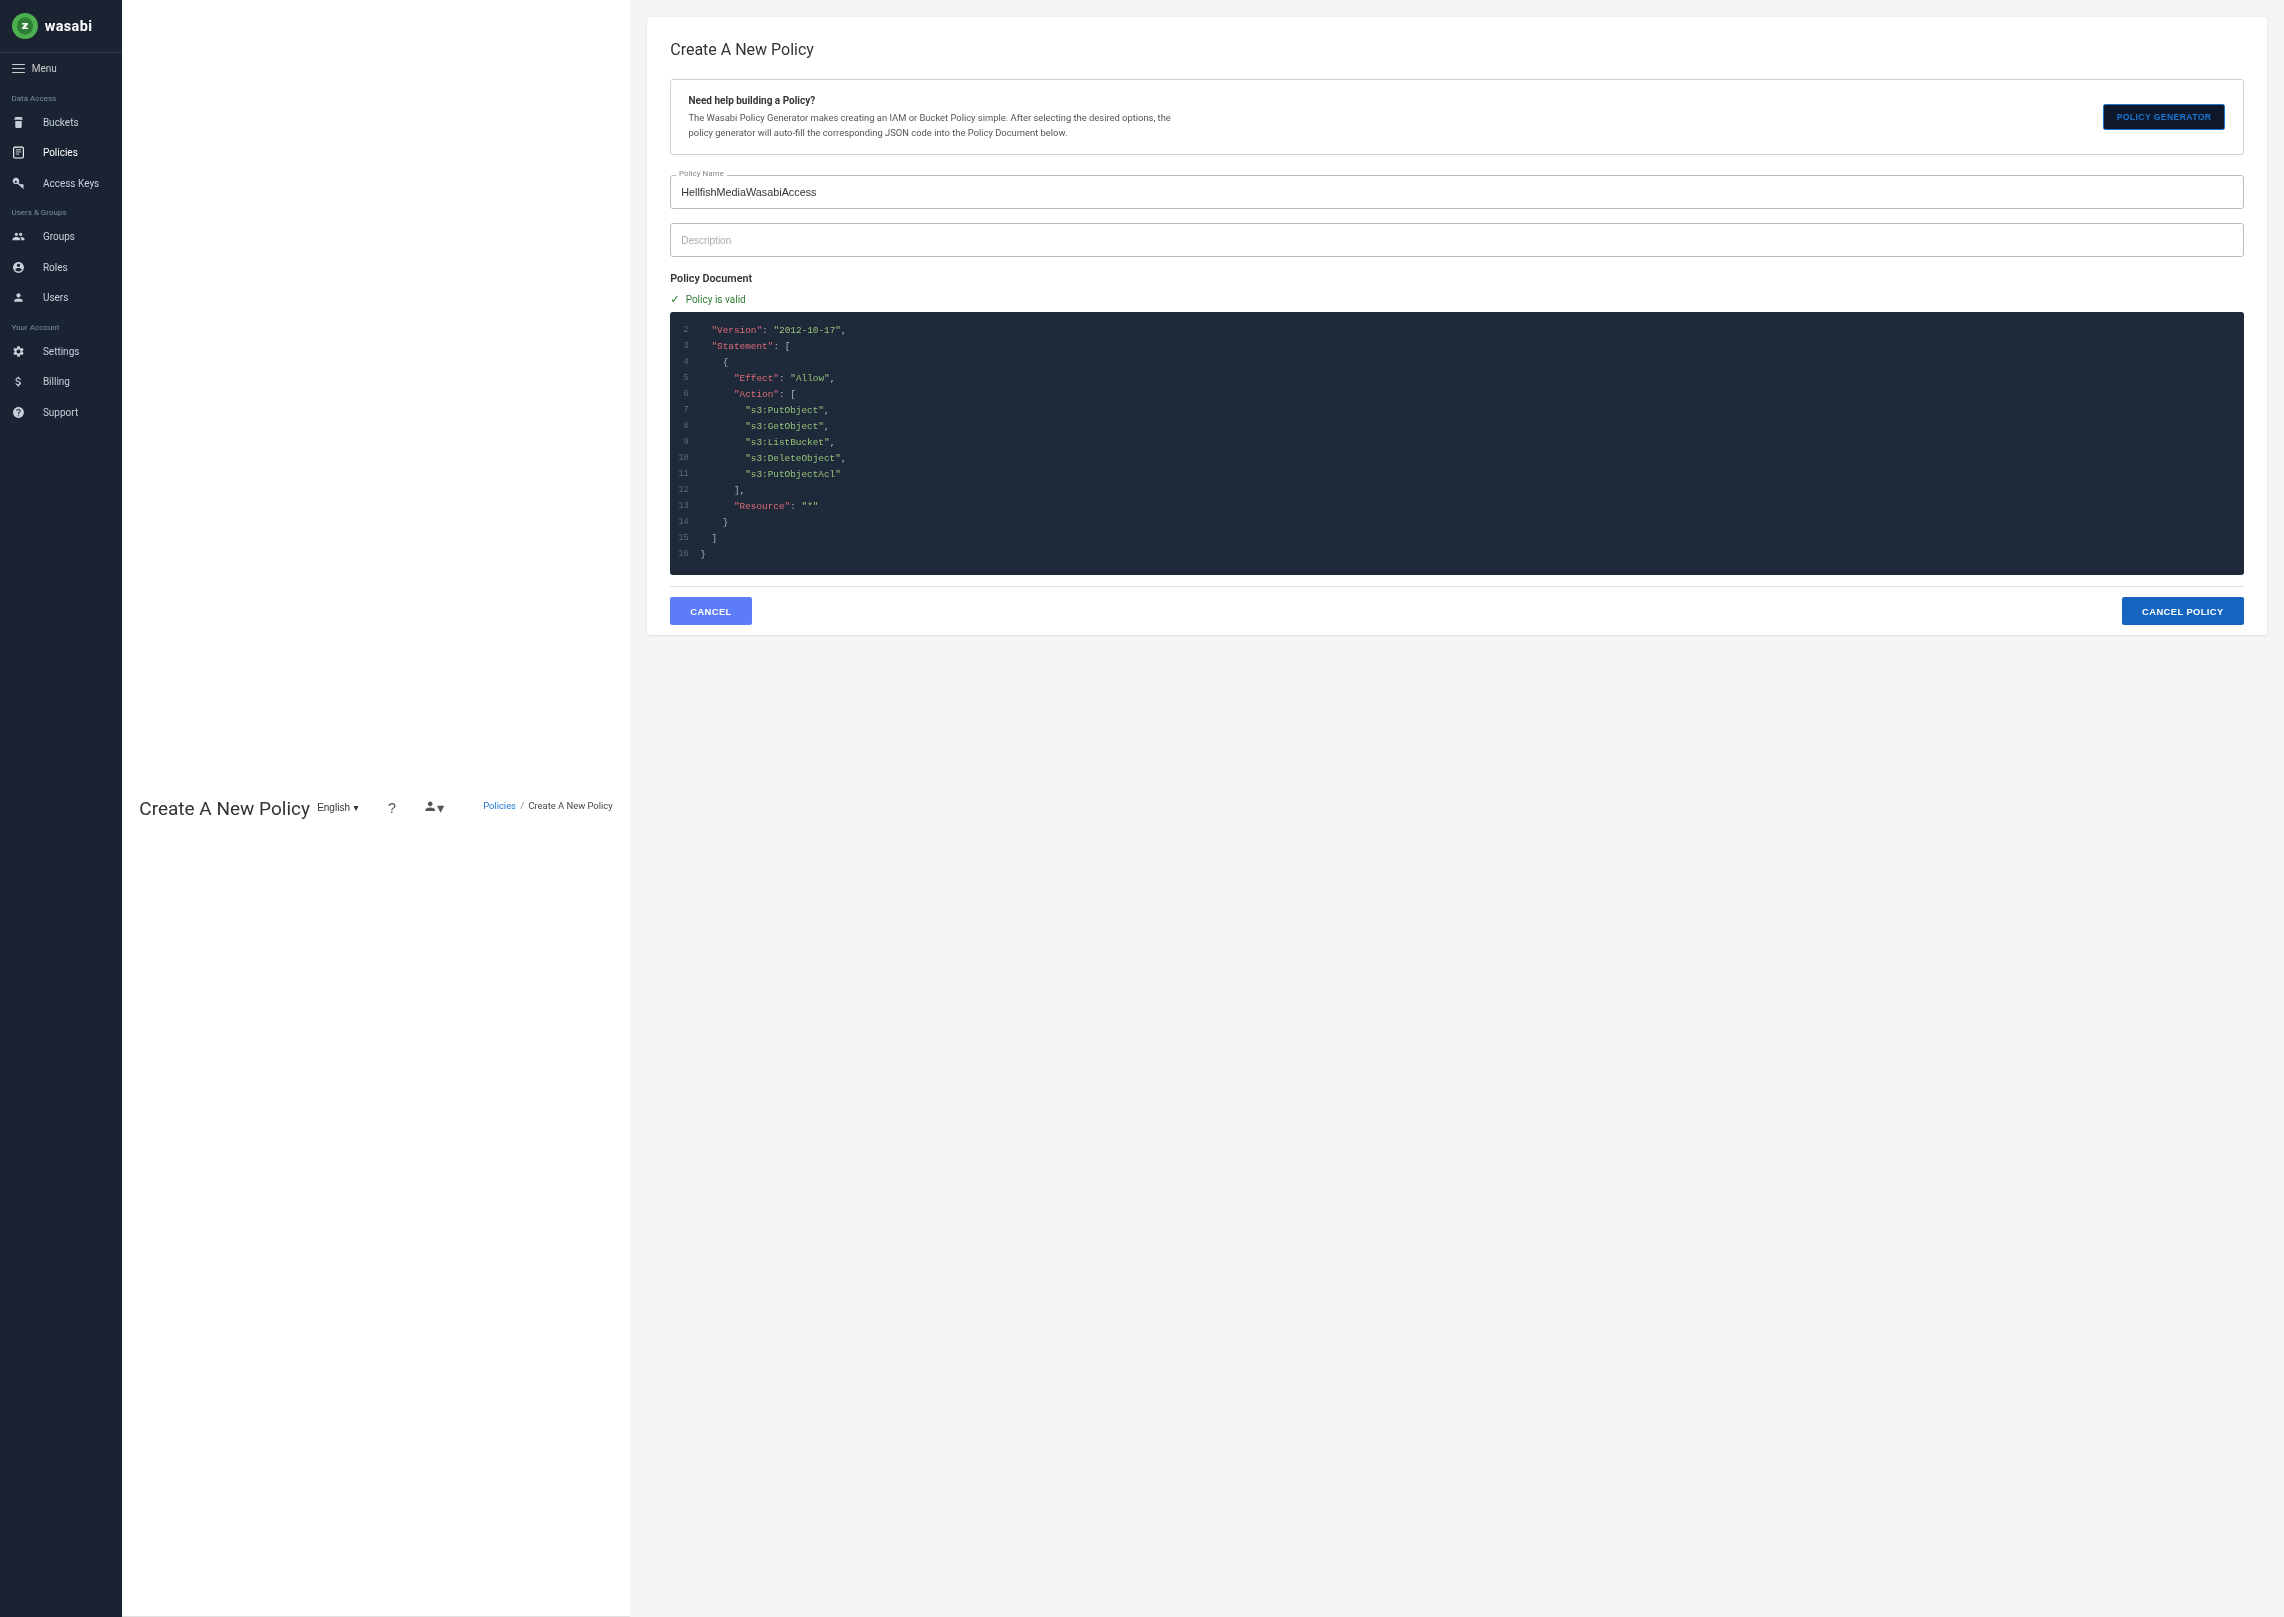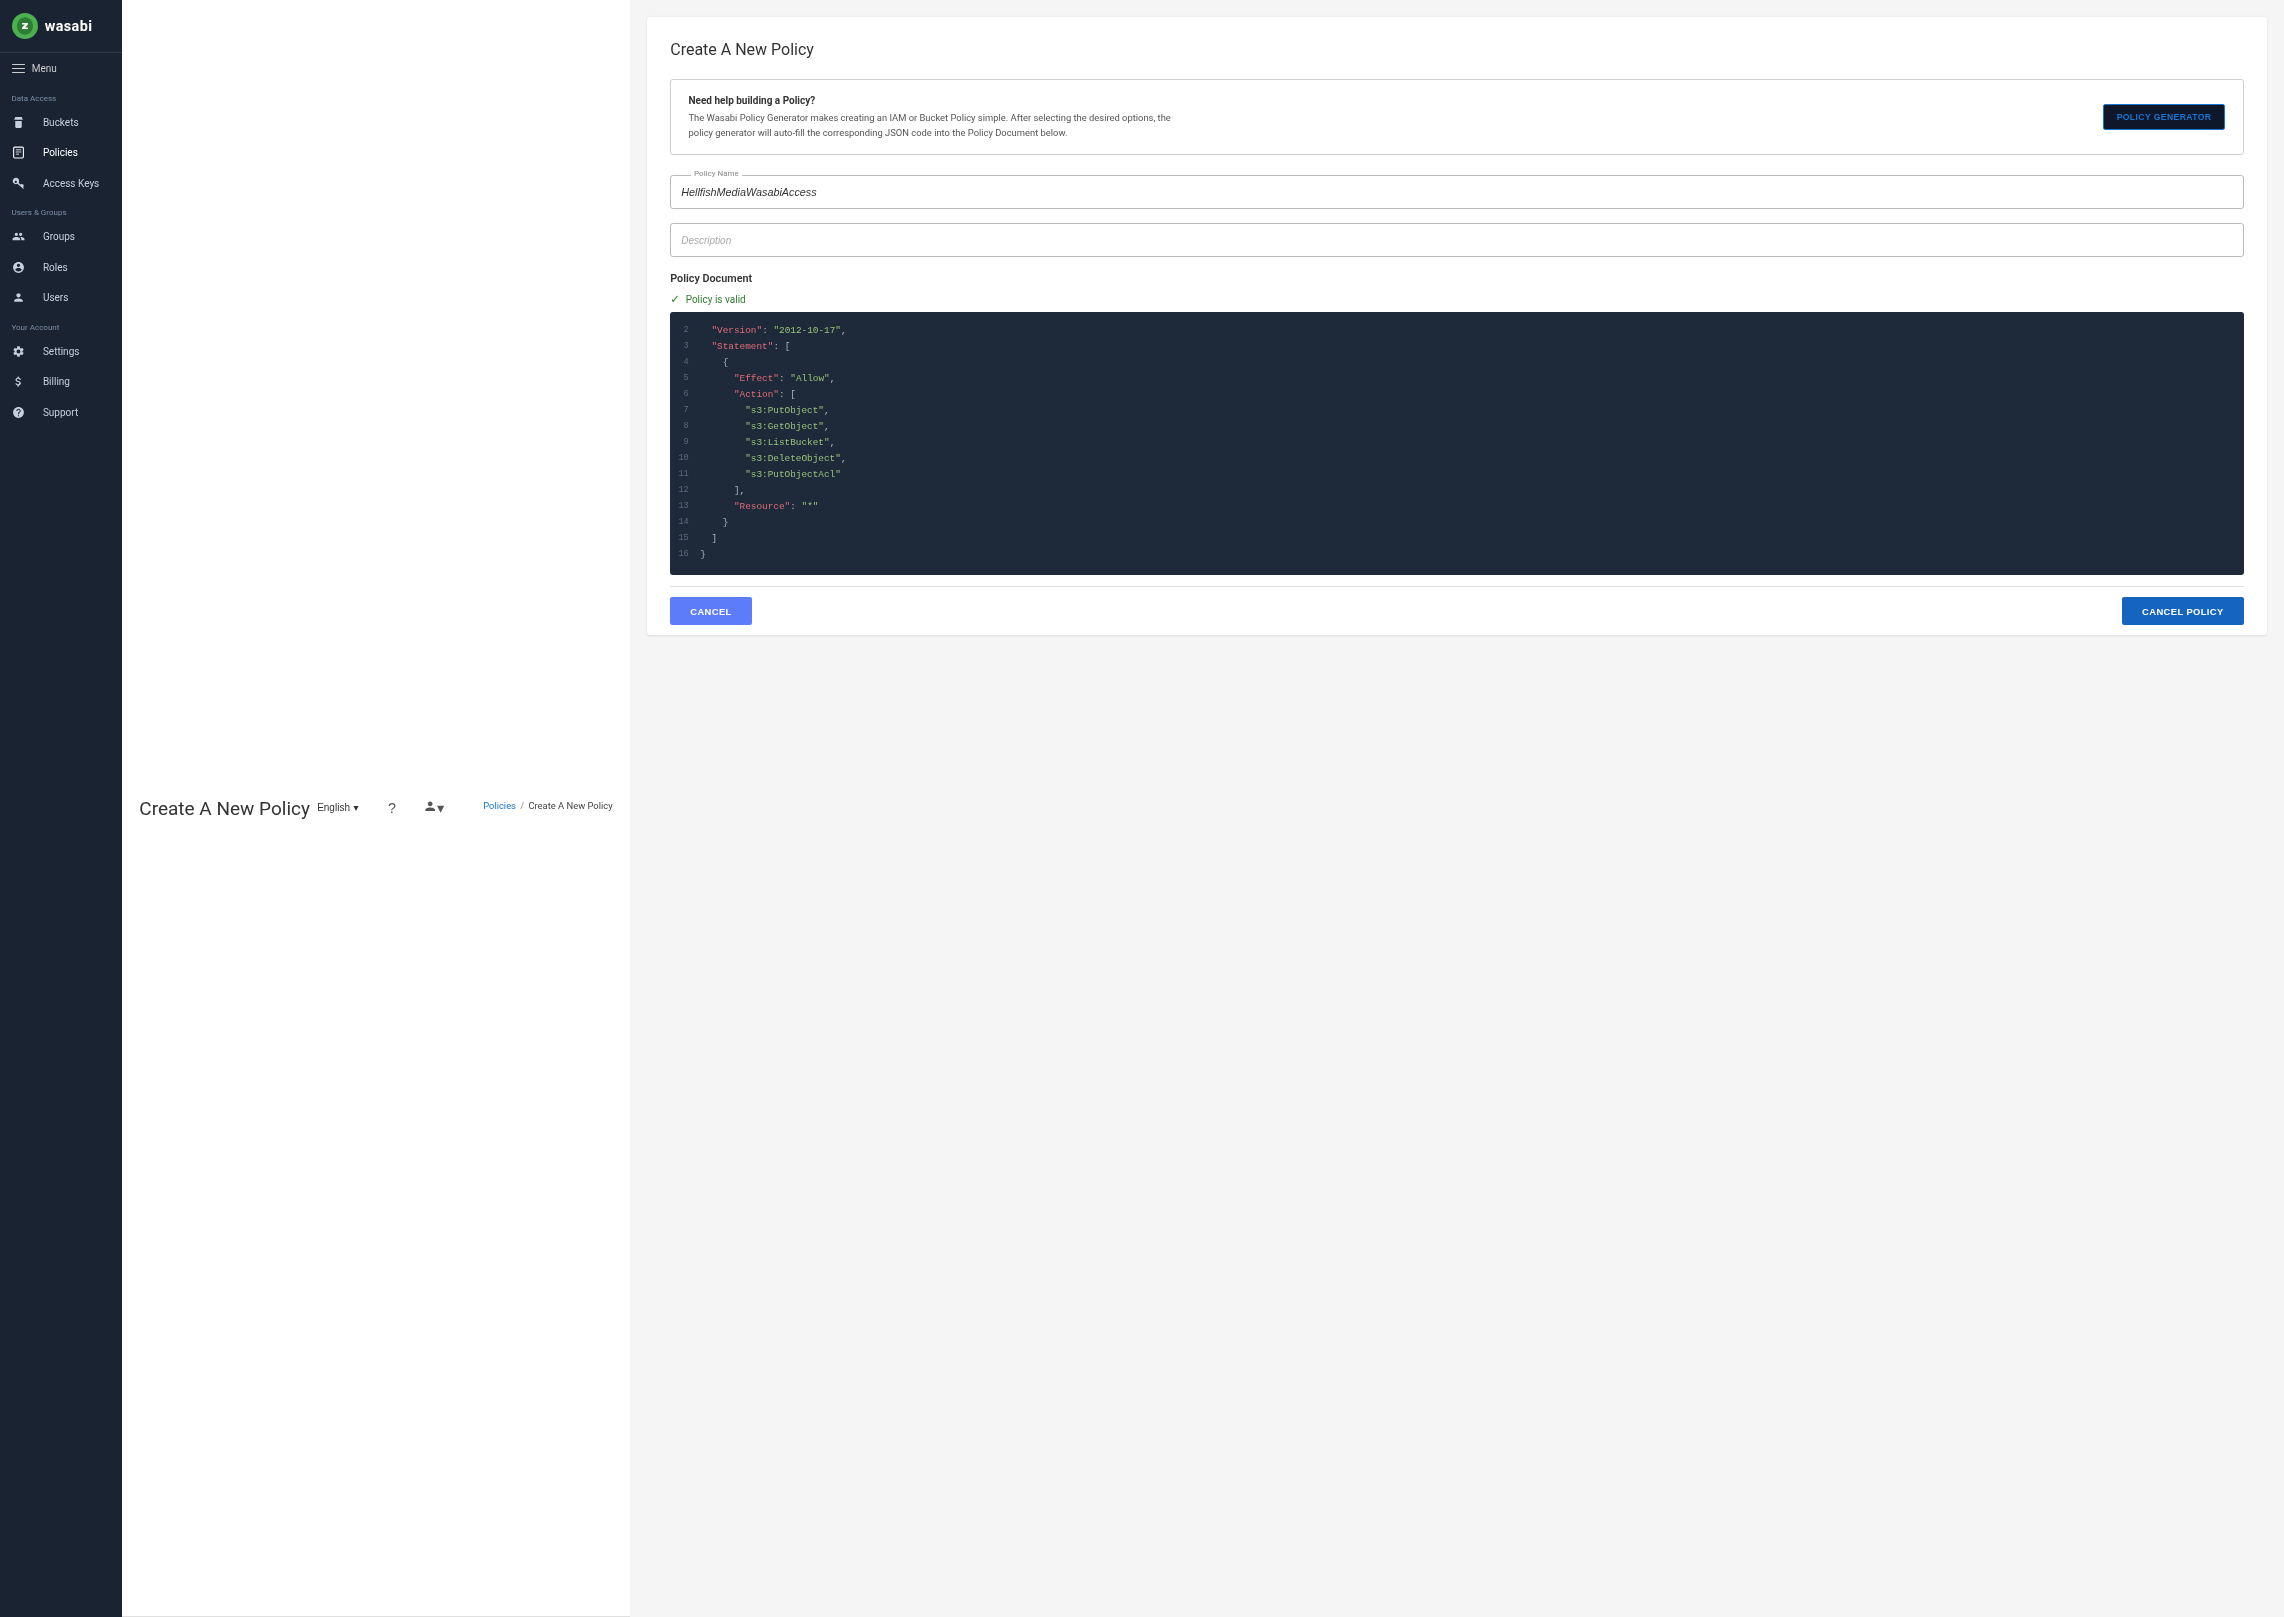--- a/index.html
+++ b/index.html
@@ -193,35 +193,34 @@
     }
 
     
     .form-group {
       margin-bottom: 14.4px;
       position: relative;
     }
     .form-label {
       position: absolute;
       top: -5.8px;
-      left: 21px;
+      left: 6px;
       background: #fff;
       padding: 0 2.9px;
       font-size: 8px;
       color: #888;
     }
     .form-input {
       width: 100%;
       border: 0.7px solid #bbb;
       border-radius: 2.9px;
       padding: 10px 10px;
       font-size: 10.8px;
       color: #333;
       outline: none;
-      font-style: italic;
     }
     .form-input::placeholder { color: #aaa; font-size: 10px; }
 
     
     .policy-doc-label {
       font-size: 10.8px;
       font-weight: 600;
       color: #333;
       margin-bottom: 7.2px;
     }

